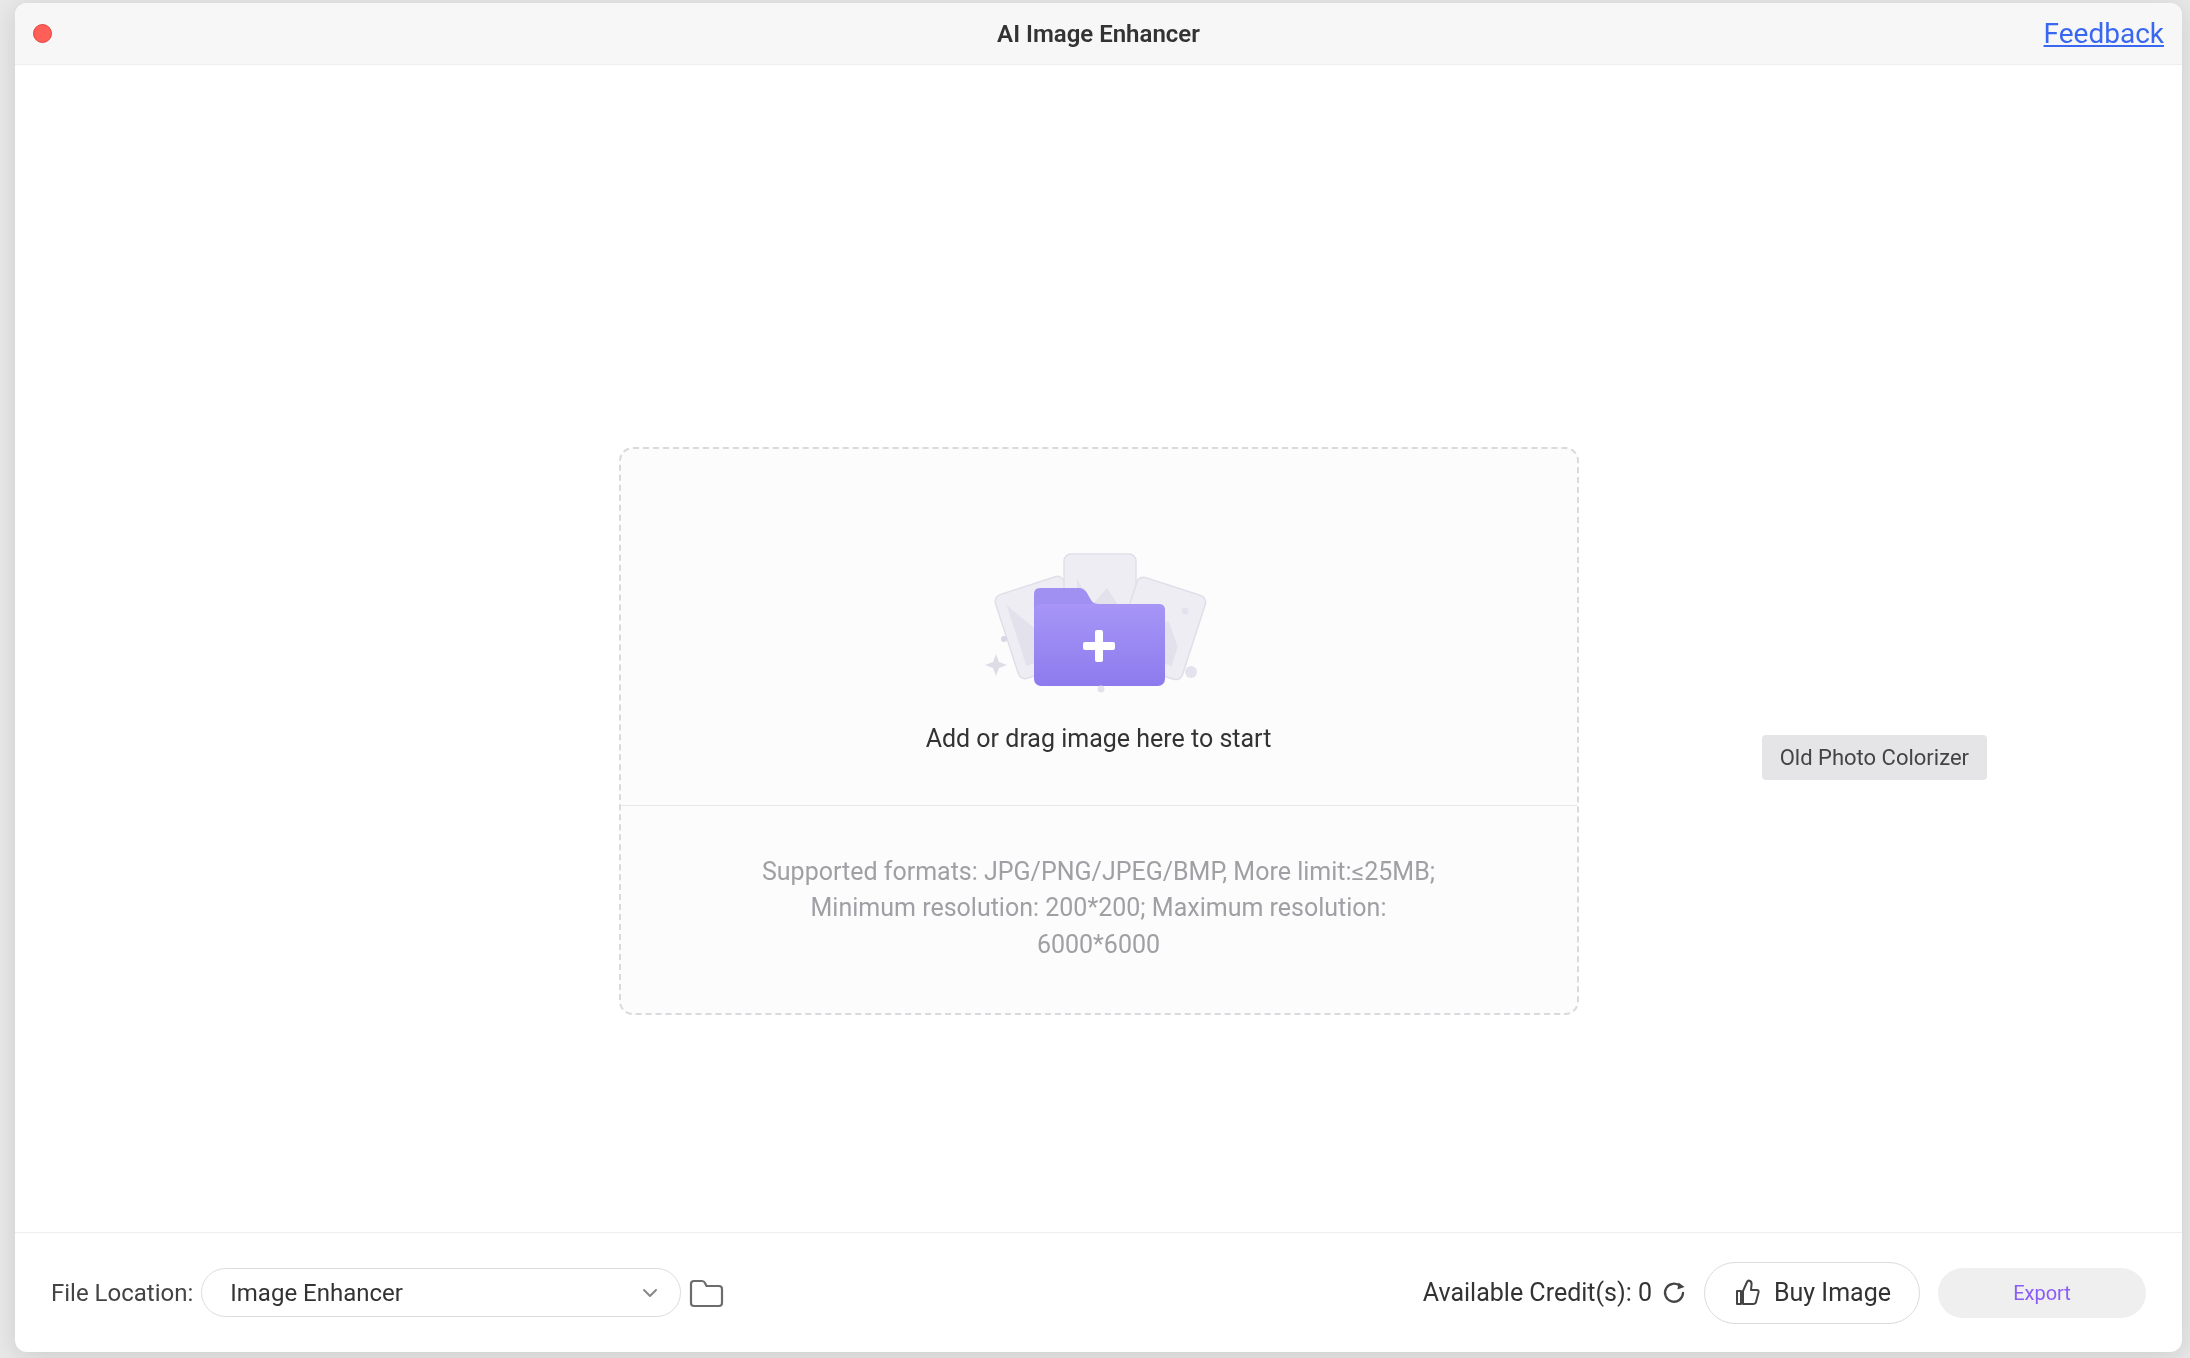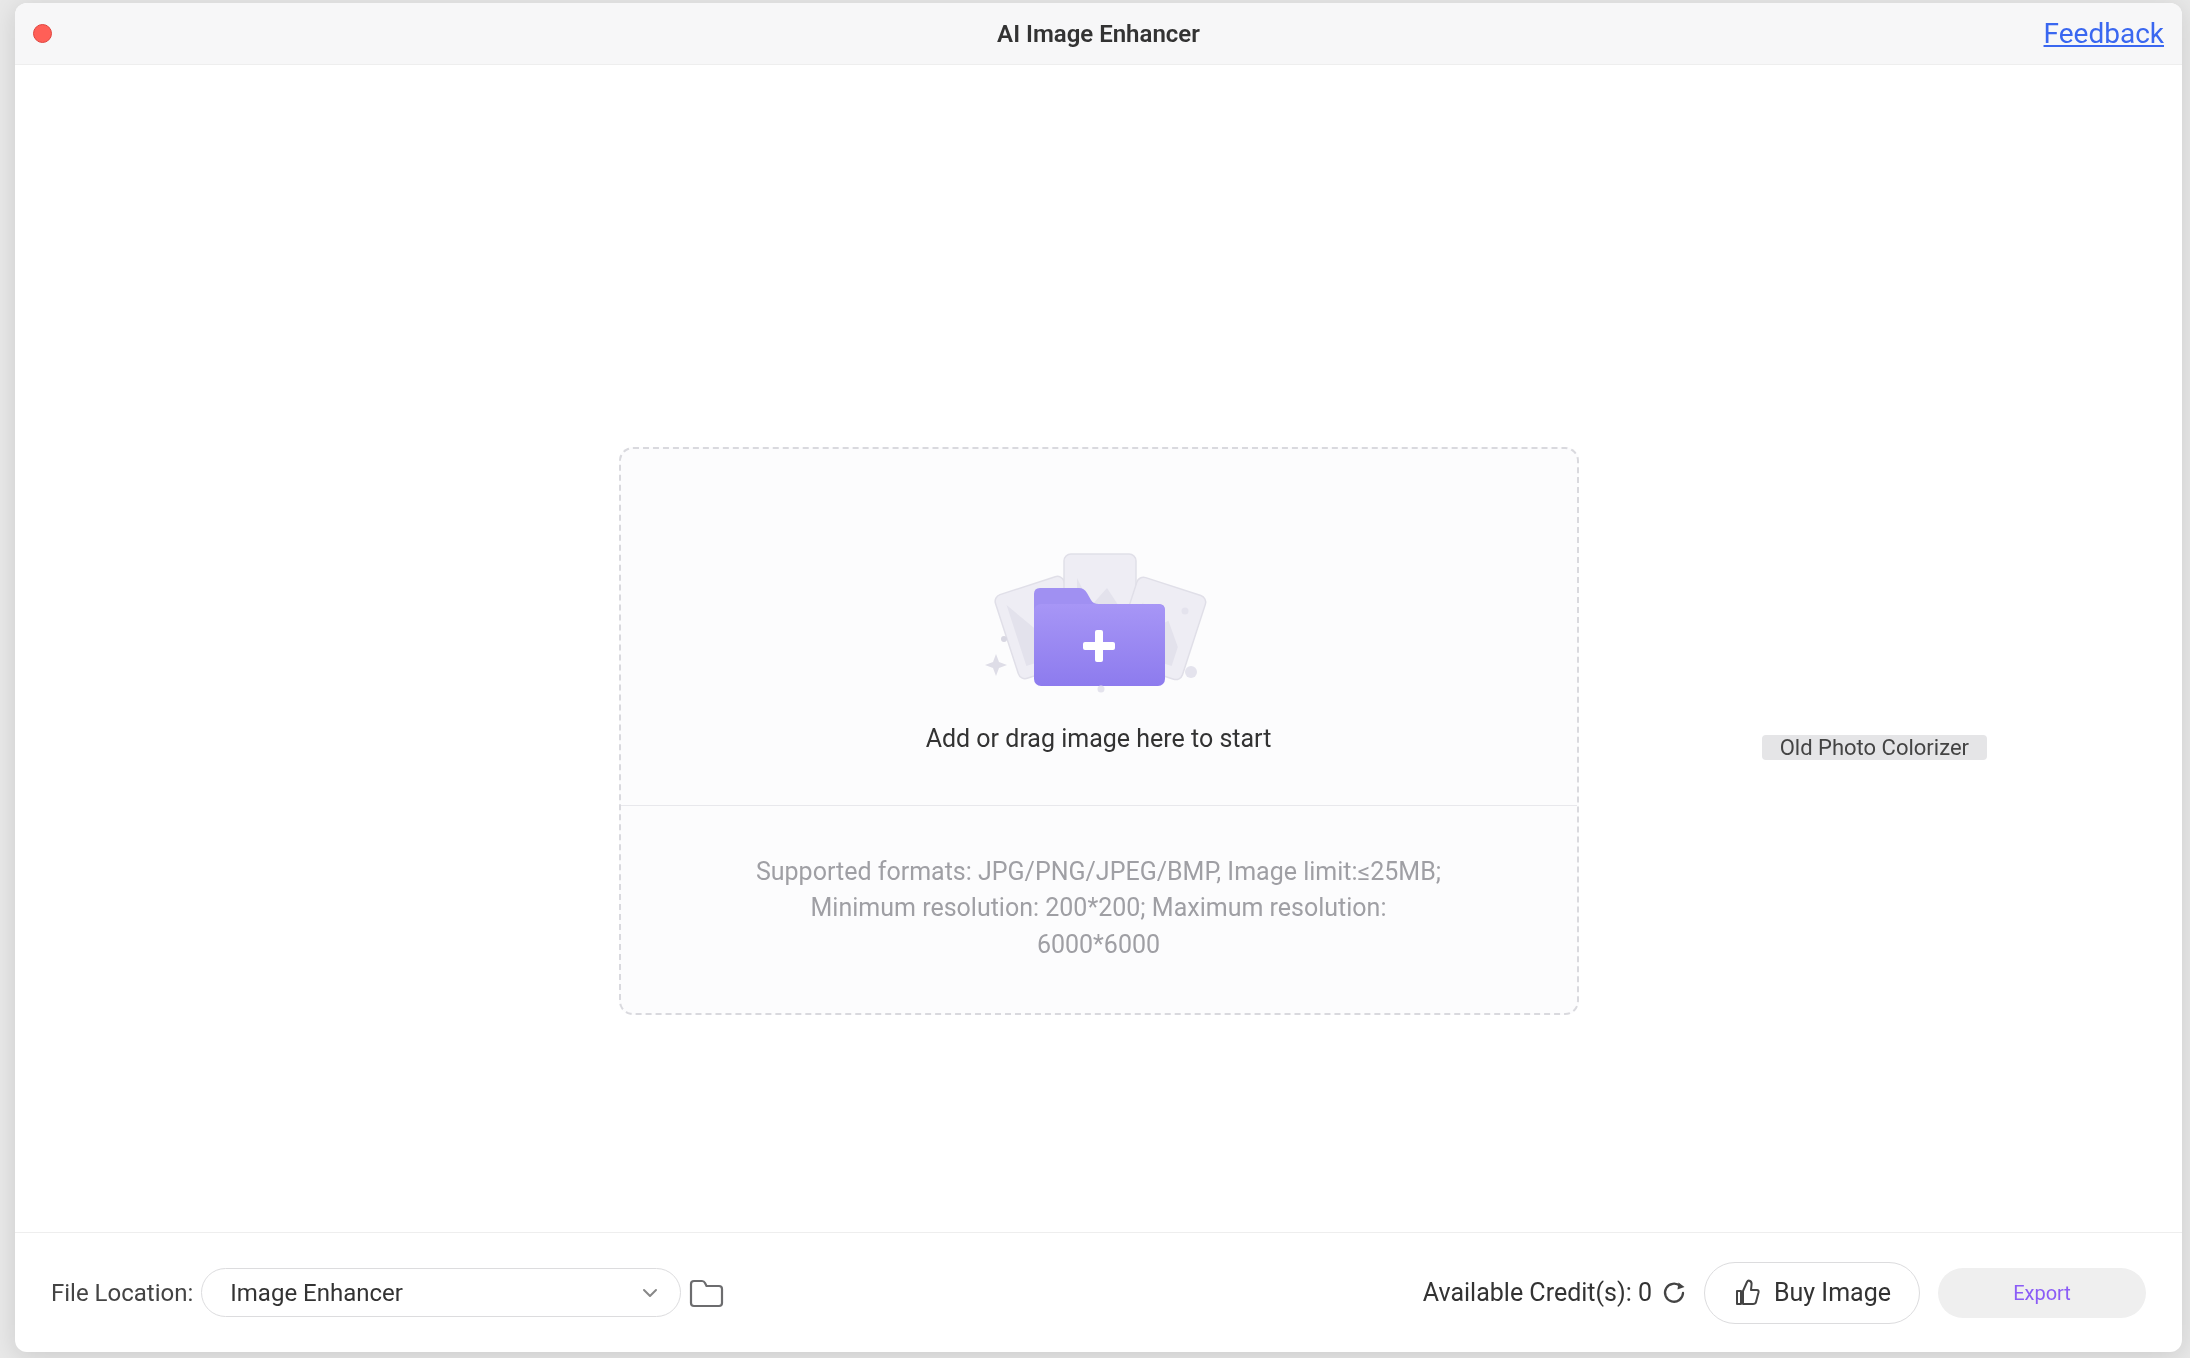--- a/index.html
+++ b/index.html
@@ -134,21 +134,21 @@
       line-height: 1.45;
     }
 
     .tooltip-box {
       position: absolute;
       top: 670px;
       right: 195px;
       background: #e5e5e7;
       color: #444;
       font-size: 22px;
-      padding: 0 18px;
+      padding: 10px 18px;
       border-radius: 4px;
     }
 
     .footer-bar {
       height: 120px;
       border-top: 1.5px solid #eeeeee;
       display: flex;
       align-items: center;
       padding: 0 36px;
       gap: 8px;
@@ -295,21 +295,21 @@
             <circle cx="222" cy="138" r="6" fill="#e4e3ed"></circle>
             <circle cx="216" cy="77" r="3.5" fill="#e4e3ed"></circle>
             <path d="M 24 128 L 27 120 L 30 128 L 38 131 L 30 134 L 27 142 L 24 134 L 16 131 Z" fill="#dedde7"></path>
             <circle cx="132" cy="155" r="3.5" fill="#e4e3ed"></circle>
           </svg>
         </div>
         <div class="drop-text">Add or drag image here to start</div>
       </div>
       <div class="drop-zone-lower">
         <div class="supported-text">
-          <span>Supported formats: JPG/PNG/JPEG/BMP, Image limit:≤25MB;</span><br>
+          <span>Supported formats: JPG/PNG/JPEG/BMP, More limit:≤25MB;</span><br>
           <span>Minimum resolution: 200*200; Maximum resolution:</span><br>
           <span>6000*6000</span>
         </div>
       </div>
     </div>
 
     <div class="tooltip-box">Old Photo Colorizer</div>
 
   </div>
 

